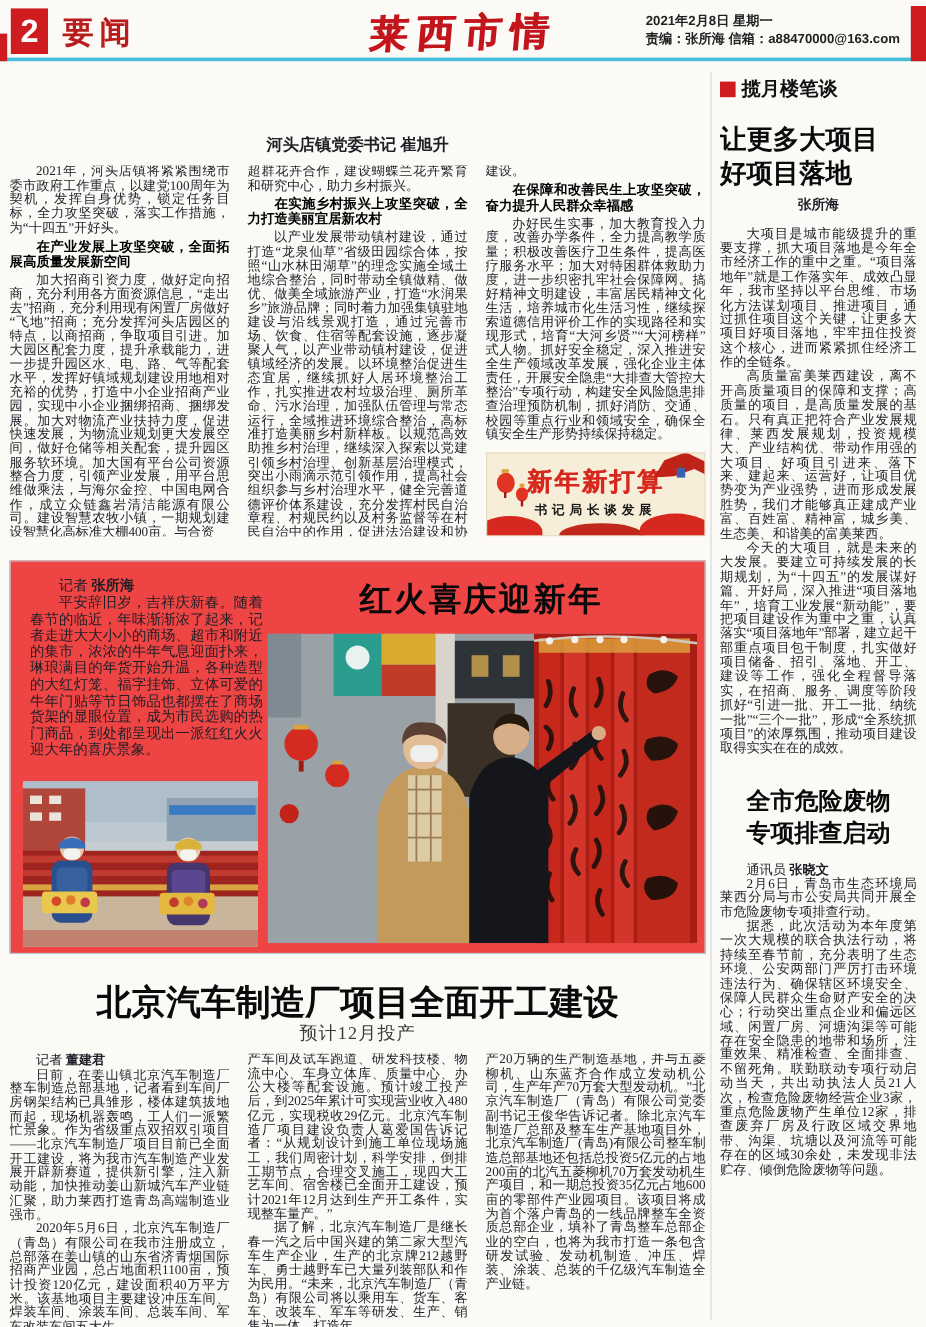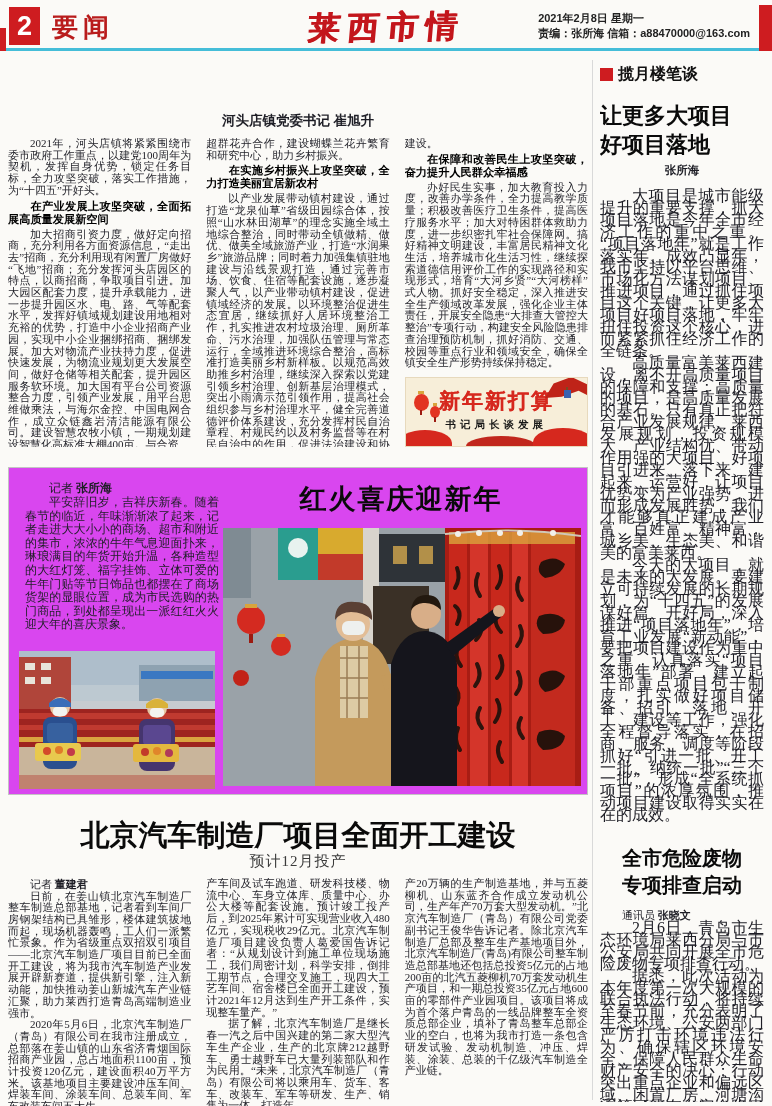--- a/index.html
+++ b/index.html
@@ -75,21 +75,21 @@
   .banner-title { margin-top:9px; text-align:center; color:#d6281e; font-weight:900;
     font-size:21px; letter-spacing:2px; text-shadow:0.5px 0 0 #d6281e; }
   .banner-sub { margin-top:3px; text-align:center; color:#171717; font-weight:bold;
     font-family:"Liberation Sans",sans-serif; font-size:10.5px; letter-spacing:4px; }
   .banner-cube { position:absolute; right:16px; top:12px; width:7px; height:8px; background:#3a62b0; }
   .banner-cube::after { content:""; position:absolute; left:2px; top:-3px; width:2px; height:3px; background:#7a4a20; }
 
   
   .photo-box {
     position:absolute; top:467px; left:8px; width:580px; height:328px;
-    background:#d946ef; border:1px solid #c3c3c3;
+    background:#ef4444; border:1px solid #c3c3c3;
   }
   .pf-text { position:absolute; left:16px; top:12px; width:194px; }
   .pf-reporter { font-size:12px; text-indent:2em; line-height:16px; }
   .pf-reporter .nm { font-weight:bold; }
   .pf-text .para { font-size:12px; line-height:13.6px; }
   .pf-title { position:absolute; left:214px; top:13px; width:356px; text-align:center;
     font-size:27px; font-weight:900; color:#0a0a0a; letter-spacing:2px; }
   .pf-photo1 { position:absolute; left:10px; top:183px; width:196px; height:138px; }
   .pf-photo2 { position:absolute; left:214px; top:60px; width:358px; height:258px; }
   .pf-photo1 svg, .pf-photo2 svg { display:block; width:100%; height:100%; }
@@ -106,21 +106,21 @@
 
   
   .side-divider { position:absolute; left:592px; top:60px; width:1px; height:1040px; background:#d9d9d9; }
   .sidebar { position:absolute; left:600px; top:64px; width:164px; height:1038px; overflow:hidden; }
   .notes-label { display:flex; align-items:center; gap:5px; font-family:"Liberation Sans",sans-serif;
     font-weight:900; font-size:16px; color:#111; }
   .notes-label .sq { width:13px; height:13px; background:#ce1c20; flex:0 0 auto; }
   .notes-title { margin-top:16px; text-align:left; font-size:22px; font-weight:900;
     line-height:29px; color:#0a0a0a; }
   .notes-author { margin-top:4px; margin-bottom:12px; text-align:center; font-size:11.5px; font-weight:bold; }
-  .sidebar .para { font-size:16px; line-height:11.9px; }
+  .sidebar .para { font-size:11px; line-height:11.9px; }
   .hazard-headline { margin-top:24px; text-align:center; font-size:20px; font-weight:900;
     line-height:27px; color:#0a0a0a; }
   .hazard-reporter { margin-top:10px; font-size:11px; line-height:13px; text-indent:2em; }
   .hazard-reporter .nm { font-weight:bold; }
 </style>
 </head>
 <body>
 
 <div class="page">
 

